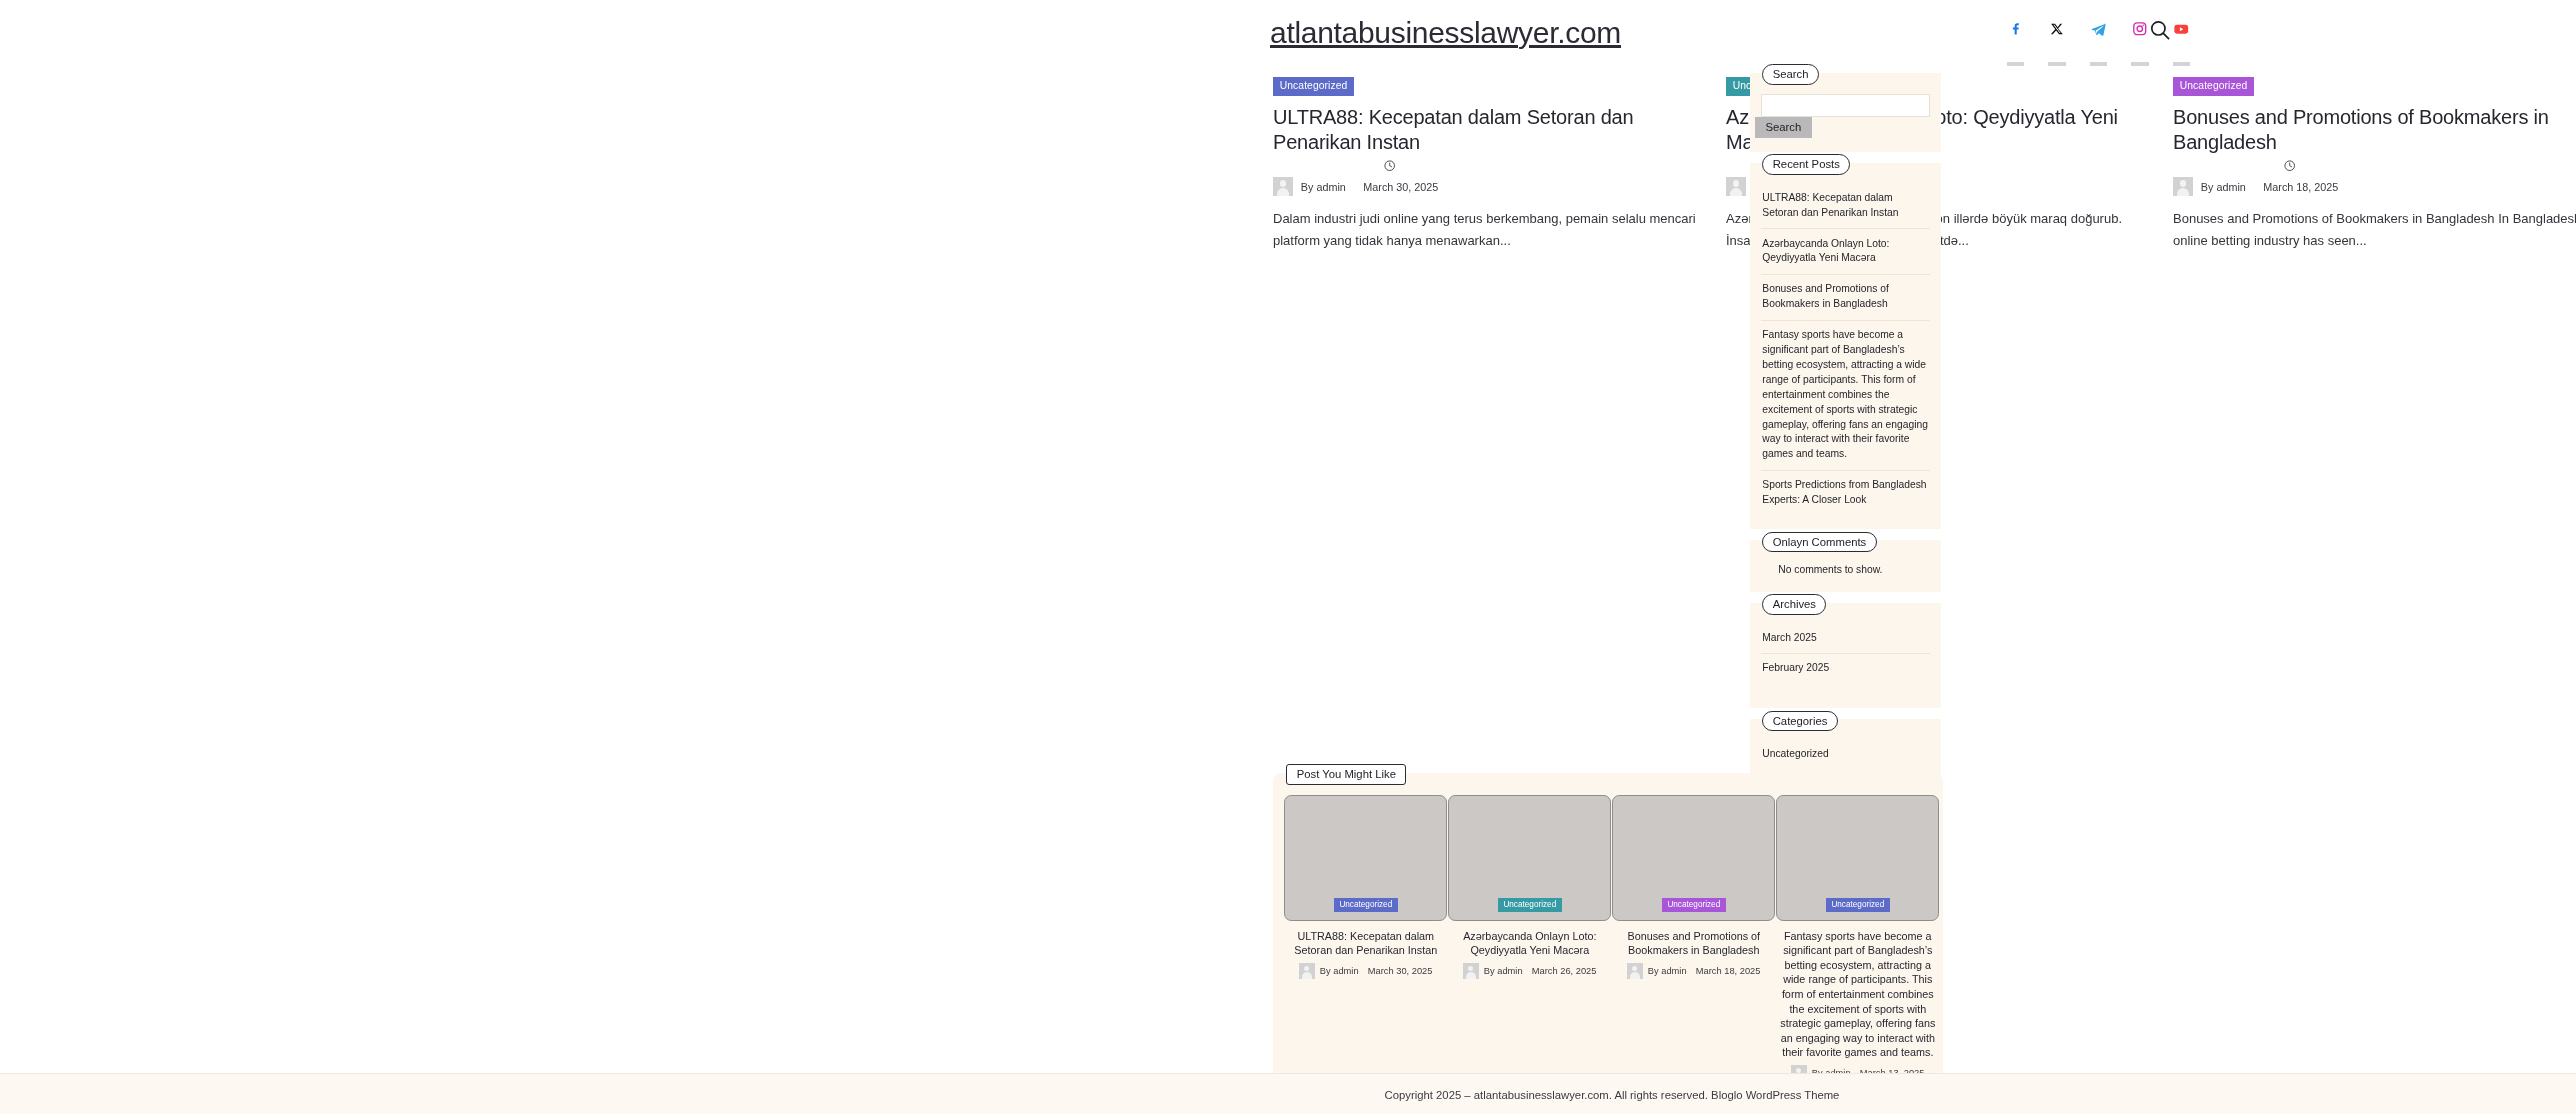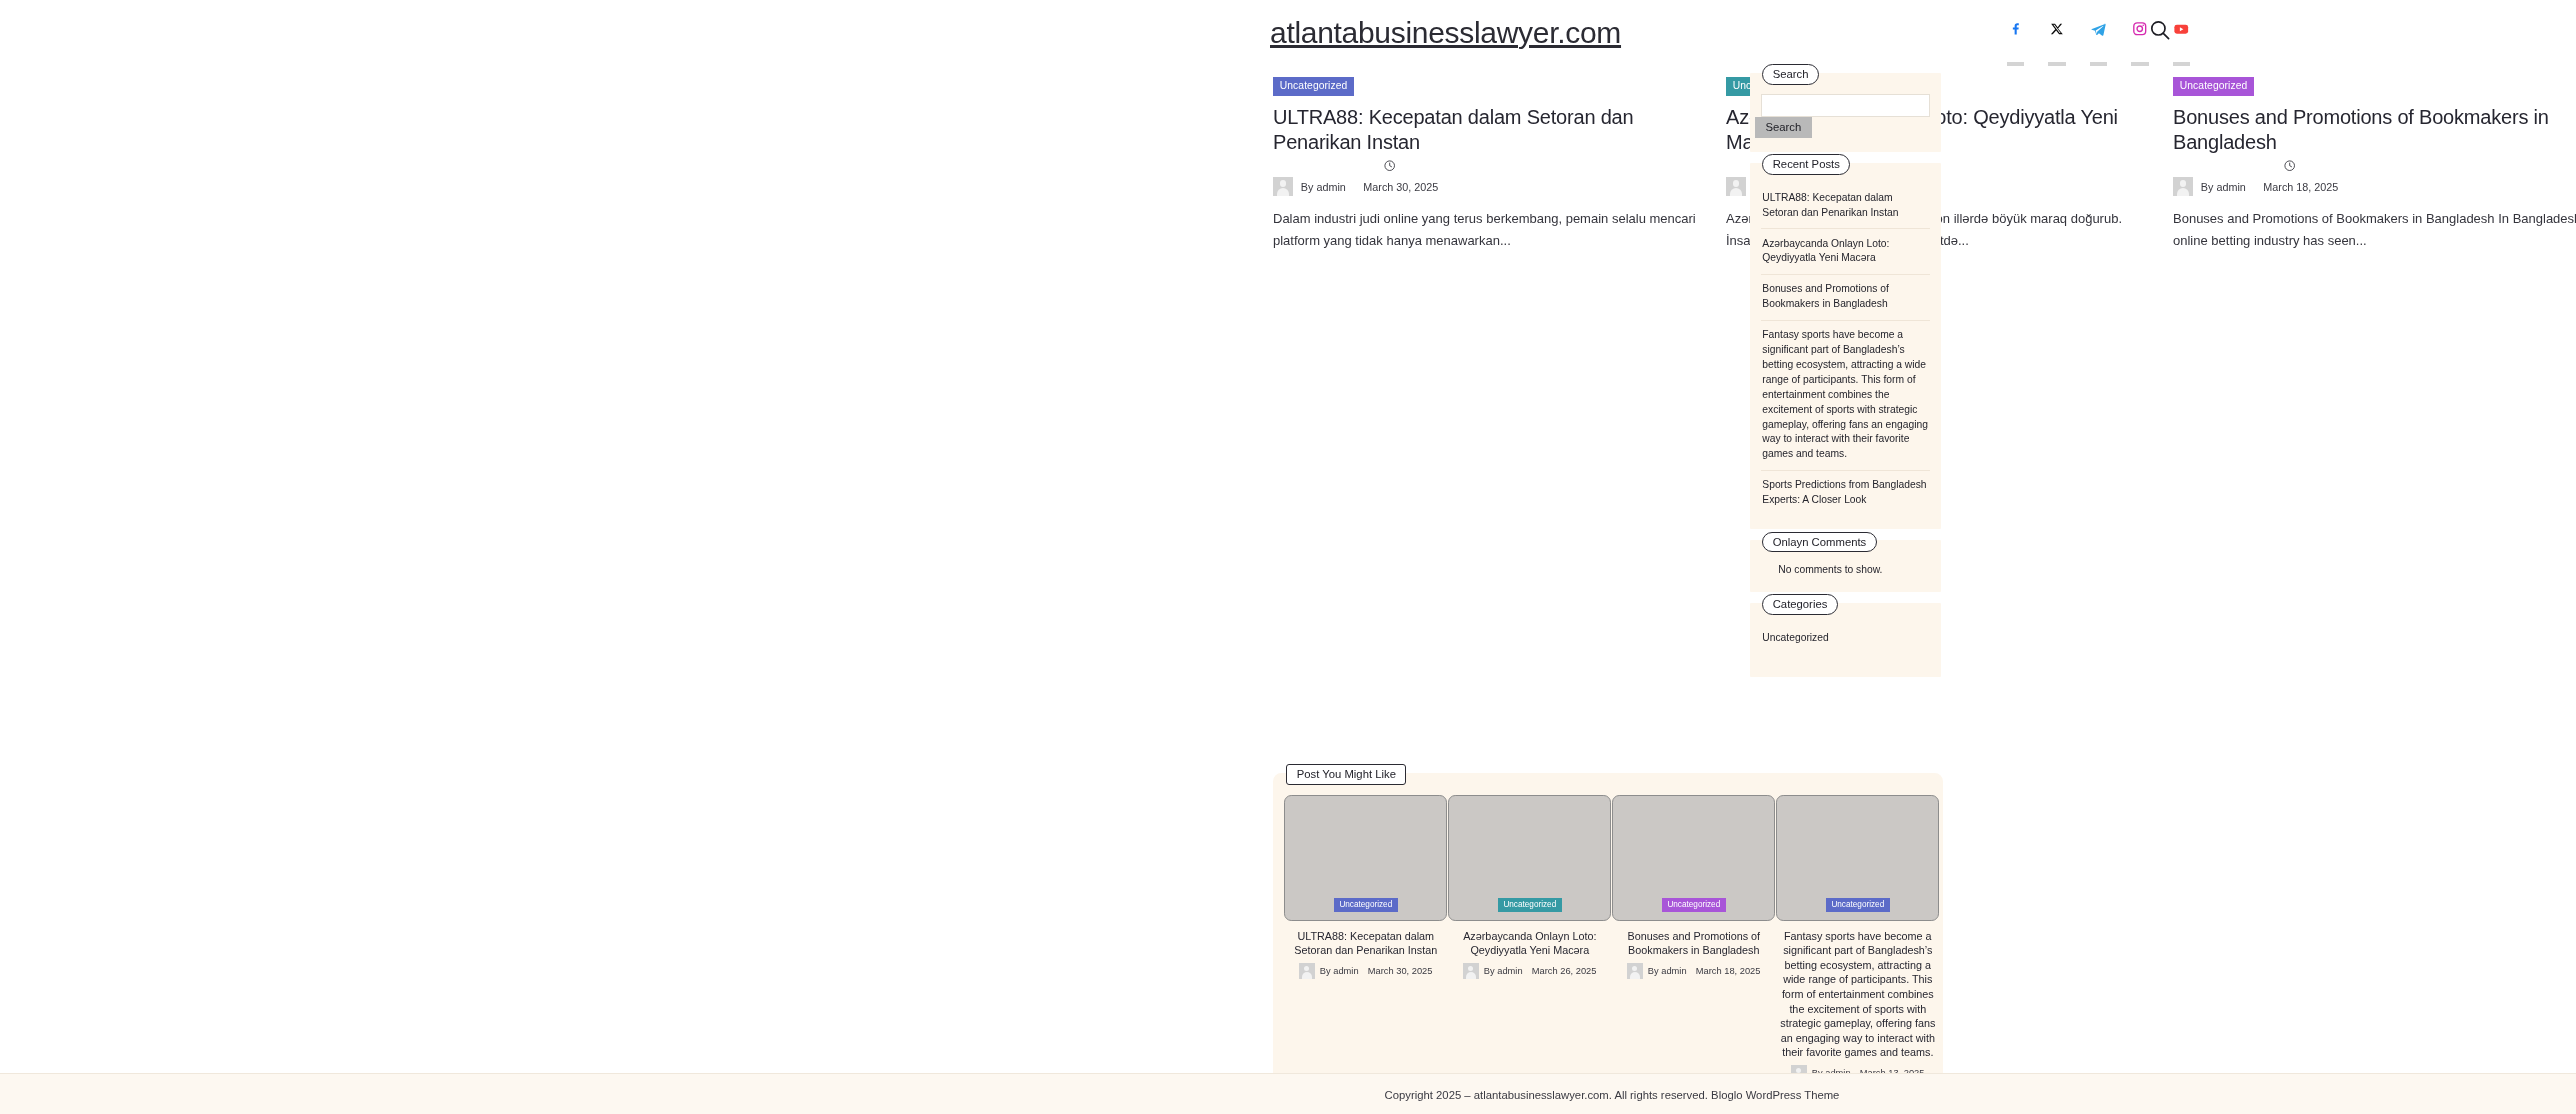--- a/index.html
+++ b/index.html
@@ -256,20 +256,31 @@
             <a href="#">Sports Predictions from Bangladesh Experts: A Closer Look</a>
           </li>
       </ul>
     </div>
 
     <div class="widget">
       <span class="widget-title">Onlayn Comments</span>
       <div class="widget-plain">No comments to show.</div>
     </div>
 
+    <div class="widget" style="padding-bottom:24px;">
+      <span class="widget-title">Archives</span>
+      <ul class="widget-list">
+        <li>
+            <a href="#">March 2025</a>
+          </li>
+        <li>
+            <a href="#">February 2025</a>
+          </li>
+      </ul>
+    </div>
 
     <div class="widget" style="padding-bottom:24px;">
       <span class="widget-title">Categories</span>
       <ul class="widget-list">
         <li>
             <a href="#">Uncategorized</a>
           </li>
       </ul>
     </div>
 

